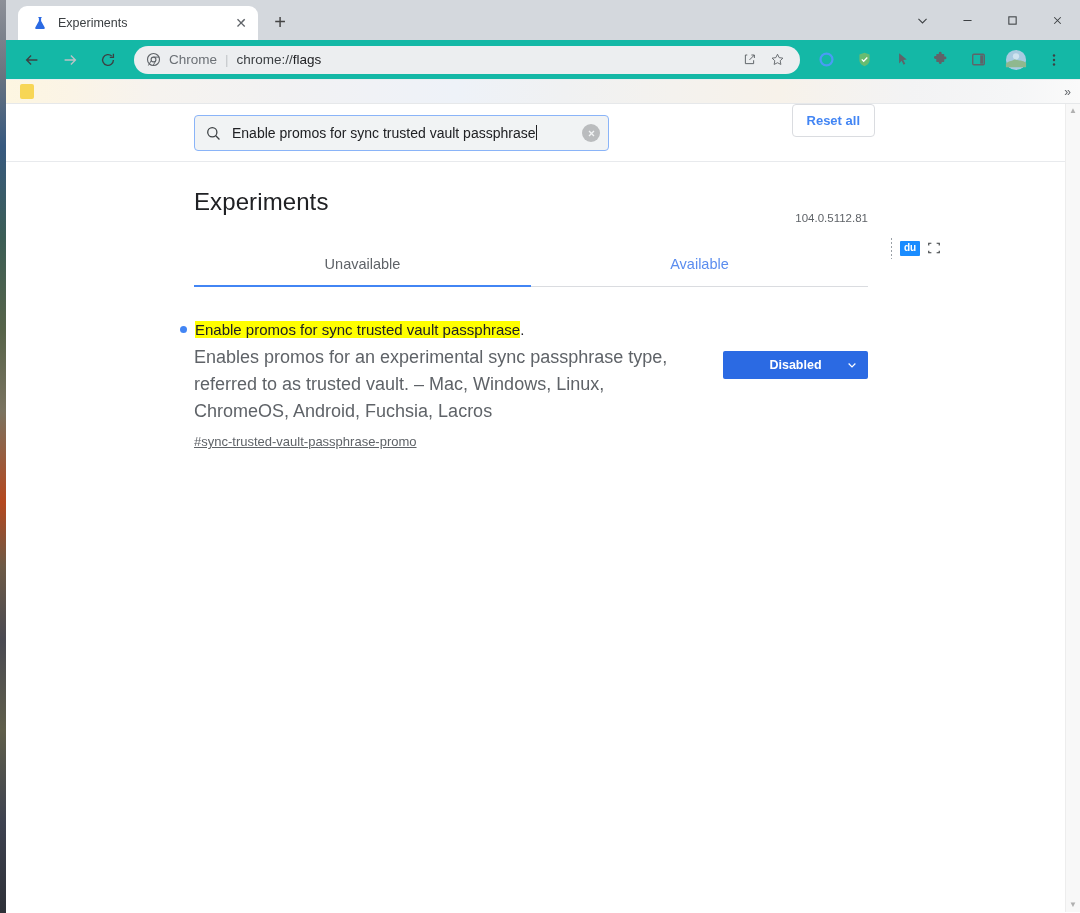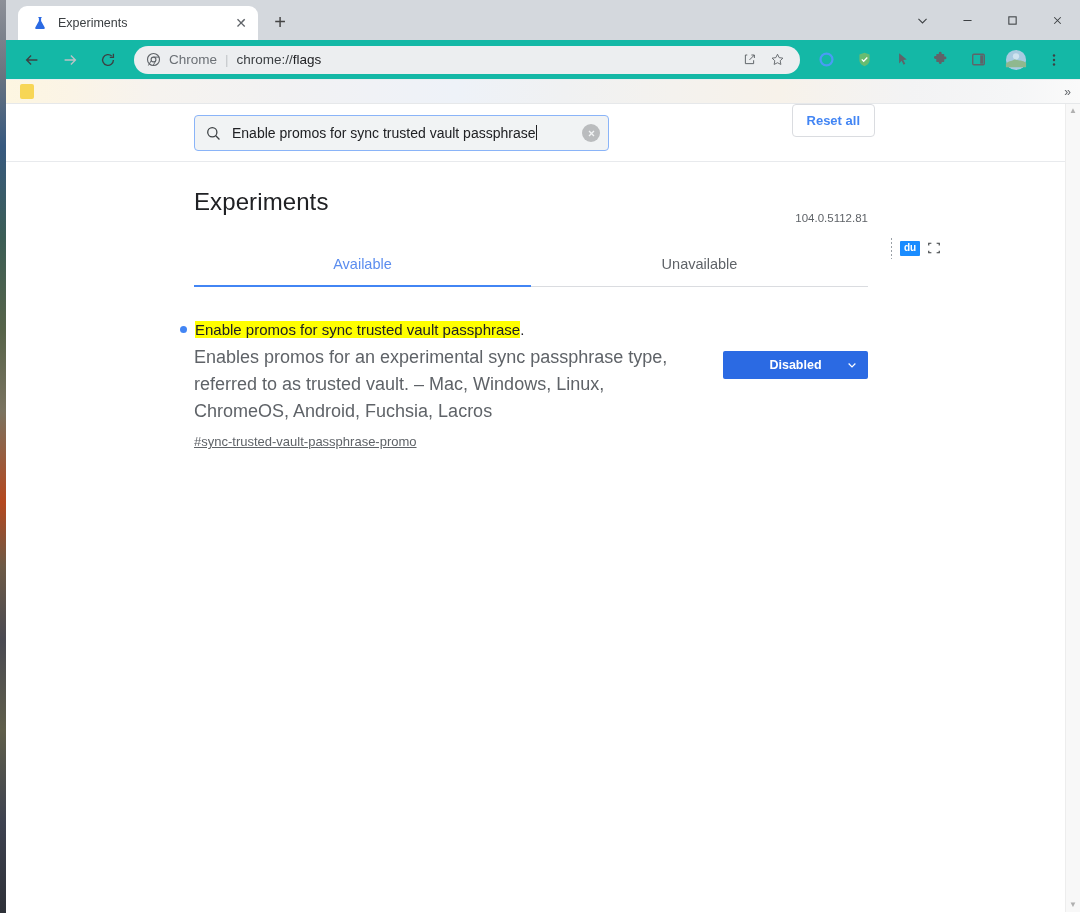--- a/index.html
+++ b/index.html
@@ -485,22 +485,22 @@
           <path d="M2 5V2.6h3M14 5V2.6h-3M2 11v2.4h3M14 11v2.4h-3" stroke="#3c4043" stroke-width="1.3" fill="none"></path>
         </svg>
       </div>
     </div>
 
     <div id="content-column">
       <div id="page-title">Experiments</div>
       <div id="version-label">104.0.5112.81</div>
 
       <div id="tabs-row">
+        <div class="flag-tab">Unavailable</div>
         <div class="flag-tab active">Available</div>
-        <div class="flag-tab">Unavailable</div>
         <div id="tab-indicator"></div>
       </div>
 
       <div id="experiment-list">
         <div class="experiment">
           <div class="exp-main">
             <div class="exp-title-row">
               <span class="exp-bullet"></span>
               <span class="exp-title"><mark>Enable promos for sync trusted vault passphrase</mark><span>.</span></span>
             </div>

